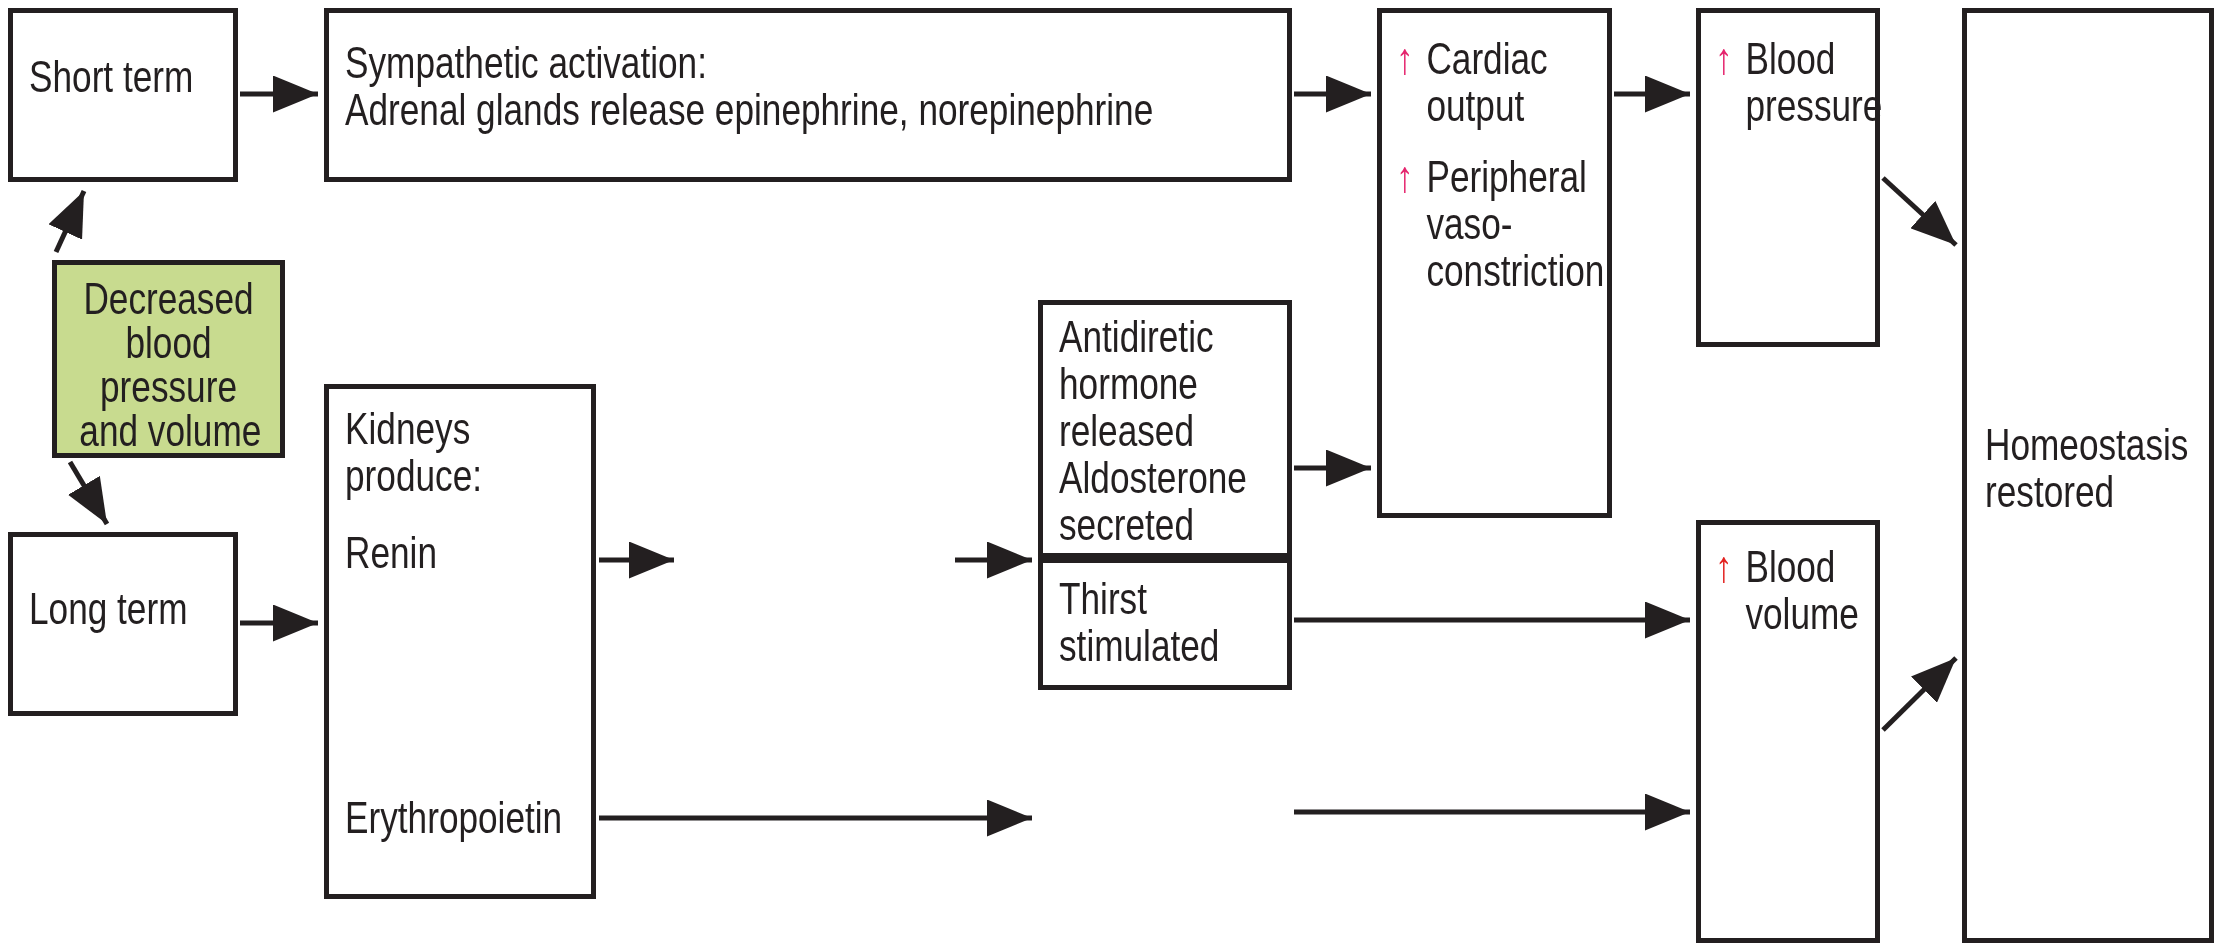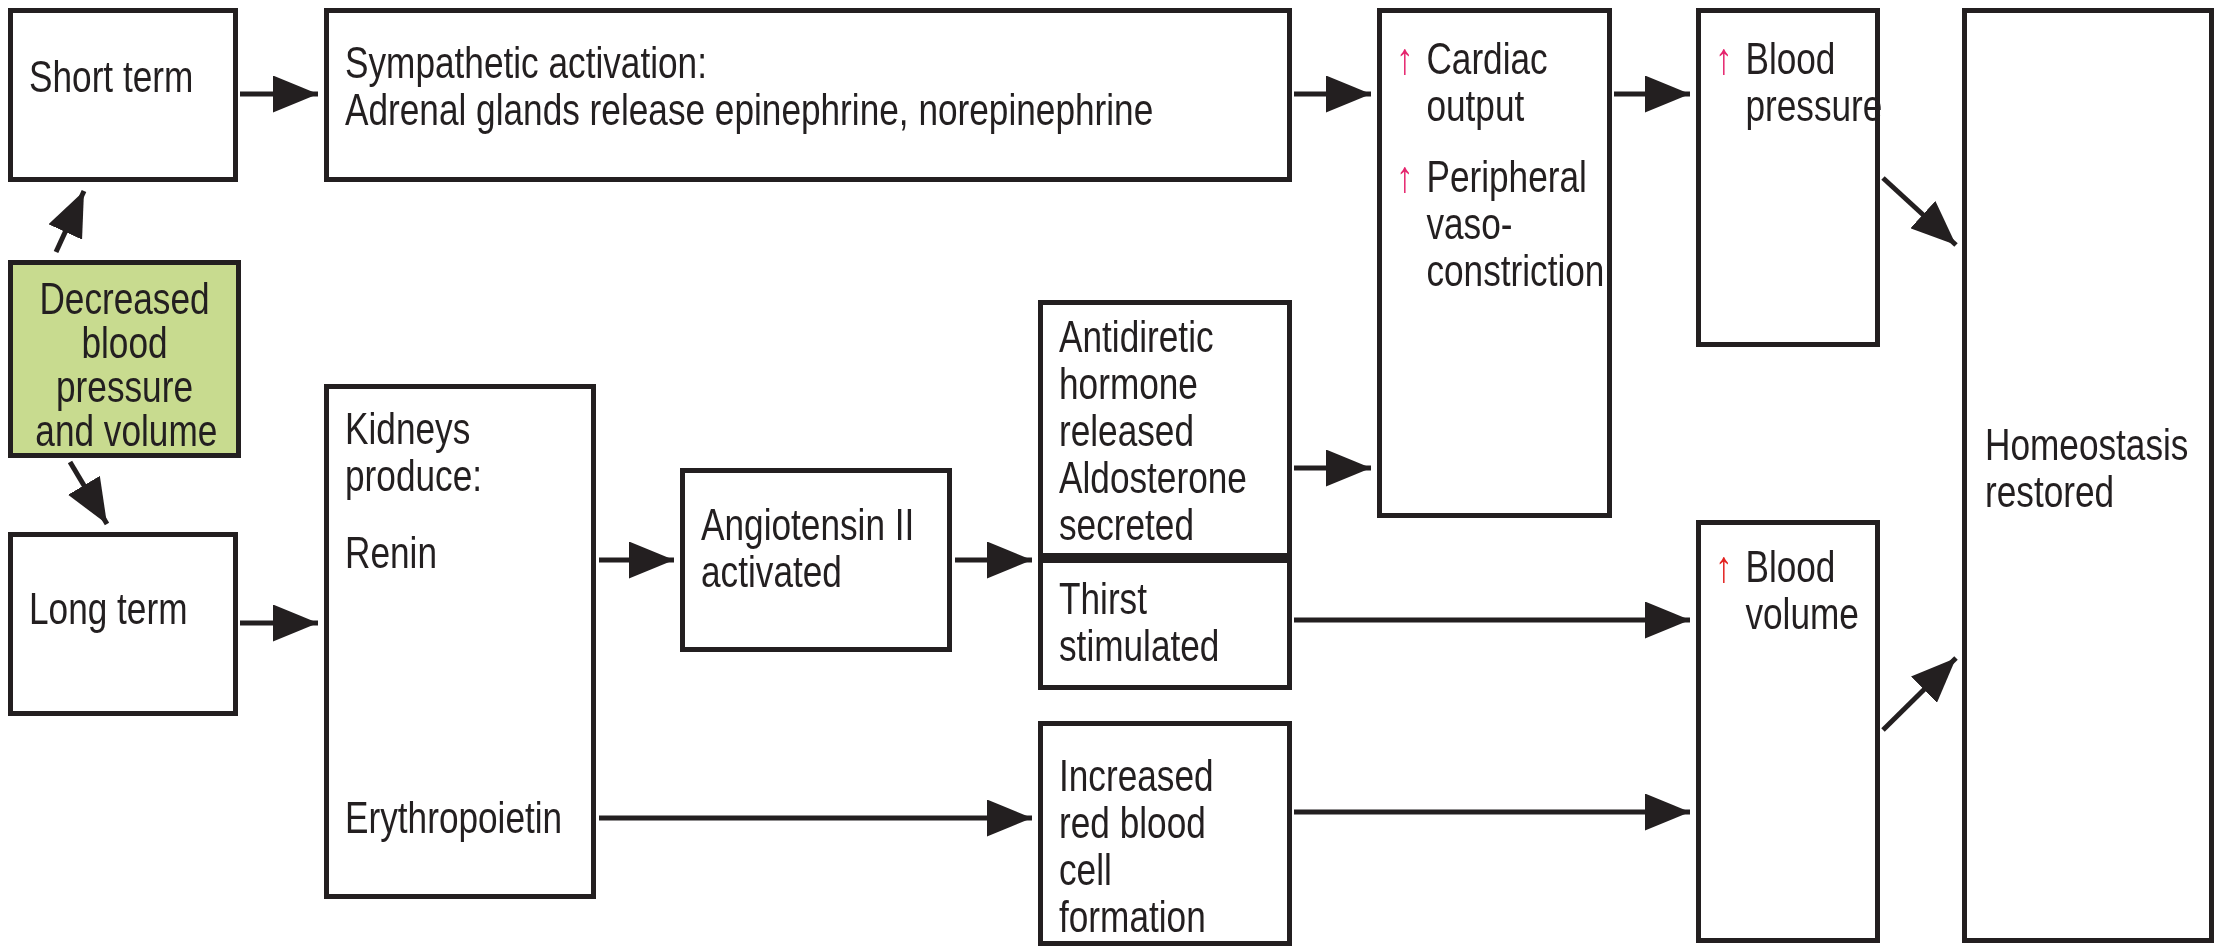--- a/index.html
+++ b/index.html
@@ -10,21 +10,21 @@
     background: #ffffff;
     overflow: hidden;
     font-family: "Liberation Sans", sans-serif;
   }
   .box {
     position: absolute;
     box-sizing: border-box;
     border: 5px solid #231f20;
     background: #ffffff;
   }
-  .box.green { background: #c8db8f; }
+  .box.green { background: #c8db8f; margin-left: 44px; }
   .txt {
     position: absolute;
     font-size: 44px;
     line-height: 47px;
     color: #231f20;
     transform: scaleX(0.8);
     transform-origin: 0 0;
     white-space: nowrap;
   }
   .txt.center {
@@ -82,52 +82,38 @@
 
   <div class="box" style="left:324px; top:384px; width:272px; height:515px;">
     <div class="txt" style="left:16px; top:16px;">
       <div>Kidneys</div>
       <div>produce:</div>
     </div>
     <div class="txt" style="left:16px; top:140px;">Renin</div>
     <div class="txt" style="left:16px; top:405px;">Erythropoietin</div>
   </div>
 
-  <div class="box" style="left:680px; top:468px; width:272px; height:184px;">
-    <div class="txt" style="left:16px; top:28px;">
-      <div>Angiotensin II</div>
-      <div>activated</div>
-    </div>
-  </div>
 
   <div class="box" style="left:1038px; top:300px; width:254px; height:258px;">
     <div class="txt" style="left:16px; top:8px;">
       <div>Antidiretic</div>
       <div>hormone</div>
       <div>released</div>
       <div>Aldosterone</div>
       <div>secreted</div>
     </div>
   </div>
 
   <div class="box" style="left:1038px; top:558px; width:254px; height:132px;">
     <div class="txt" style="left:16px; top:12px;">
       <div>Thirst</div>
       <div>stimulated</div>
     </div>
   </div>
 
-  <div class="box" style="left:1038px; top:721px; width:254px; height:225px;">
-    <div class="txt" style="left:16px; top:26px;">
-      <div>Increased</div>
-      <div>red blood</div>
-      <div>cell</div>
-      <div>formation</div>
-    </div>
-  </div>
 
   <div class="box" style="left:1377px; top:8px; width:235px; height:510px;">
     <div class="txt" style="left:14px; top:22px;">
       <div class="uprow">
         <span class="up pink">↑</span>
         <span>Cardiac</span>
       </div>
       <div class="indent">output</div>
     </div>
     <div class="txt" style="left:14px; top:140px;">

